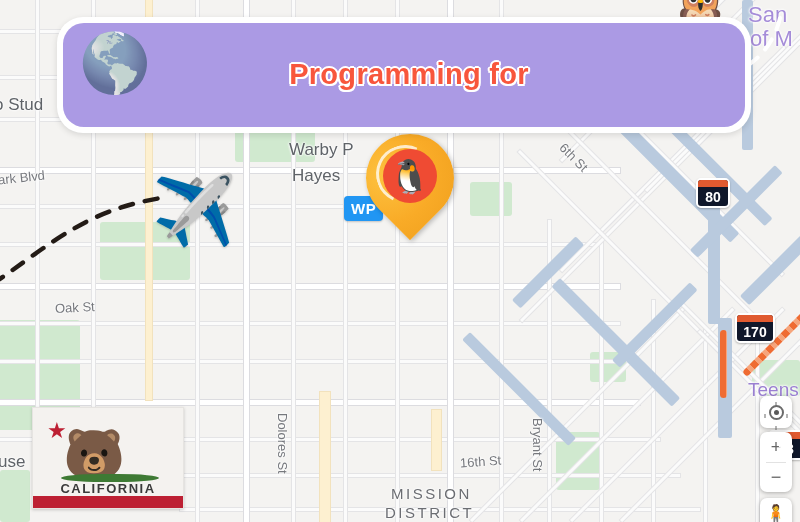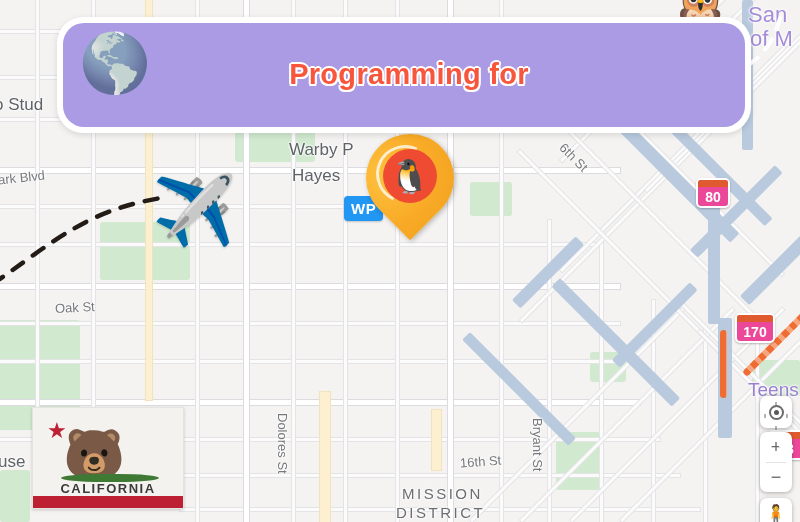--- a/index.html
+++ b/index.html
@@ -30,31 +30,31 @@
   .mlabel {
     position: absolute;
     color: #6d6f74;
     font-family: "Liberation Sans", sans-serif;
     white-space: nowrap;
     text-shadow: 0 0 3px #fff, 0 0 3px #fff, 0 0 2px #fff;
     pointer-events: none;
   }
   .mlabel.st { font-size: 13px; color: #76787d; }
   .mlabel.poi { font-size: 17px; color: #5f6368; }
-  .mlabel.district { font-size: 15px; letter-spacing: 2.5px; color: #6b6d72; margin-left: 11px; }
+  .mlabel.district { font-size: 15px; letter-spacing: 2.5px; color: #6b6d72; }
   .mlabel.purple { color: #9a7fd1; font-size: 19px; }
   .mlabel.purple-big { color: #a58cd8; font-size: 22px; }
   .rot-90 { transform: rotate(90deg); transform-origin: left top; }
   .rot-n45 { transform: rotate(-45deg); transform-origin: left top; }
   .rot-45 { transform: rotate(45deg); transform-origin: left top; }
 
   
   .shield {
     position: absolute; width: 34px; height: 30px;
-    background: #ec4899; border-radius: 5px;
+    background: #0f172a; border-radius: 5px;
     border: 2px solid #ffffff;
     color: #fff; font-size: 14px; font-weight: bold;
     display: flex; align-items: flex-end; justify-content: center;
     padding-bottom: 2px;
     box-shadow: 0 1px 2px rgba(0,0,0,.25);
     overflow: hidden;
   }
   .shield::before {
     content: ""; position: absolute; top: 0; left: 0; right: 0; height: 7px;
     background: #e05a30;

